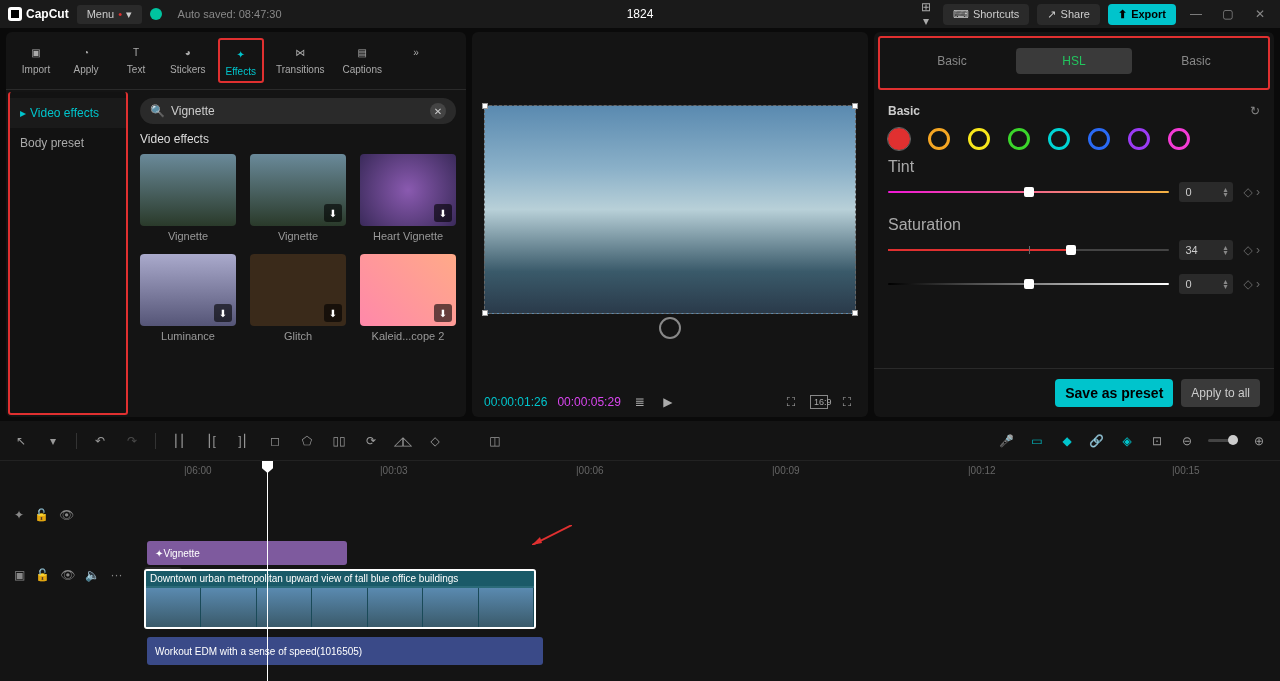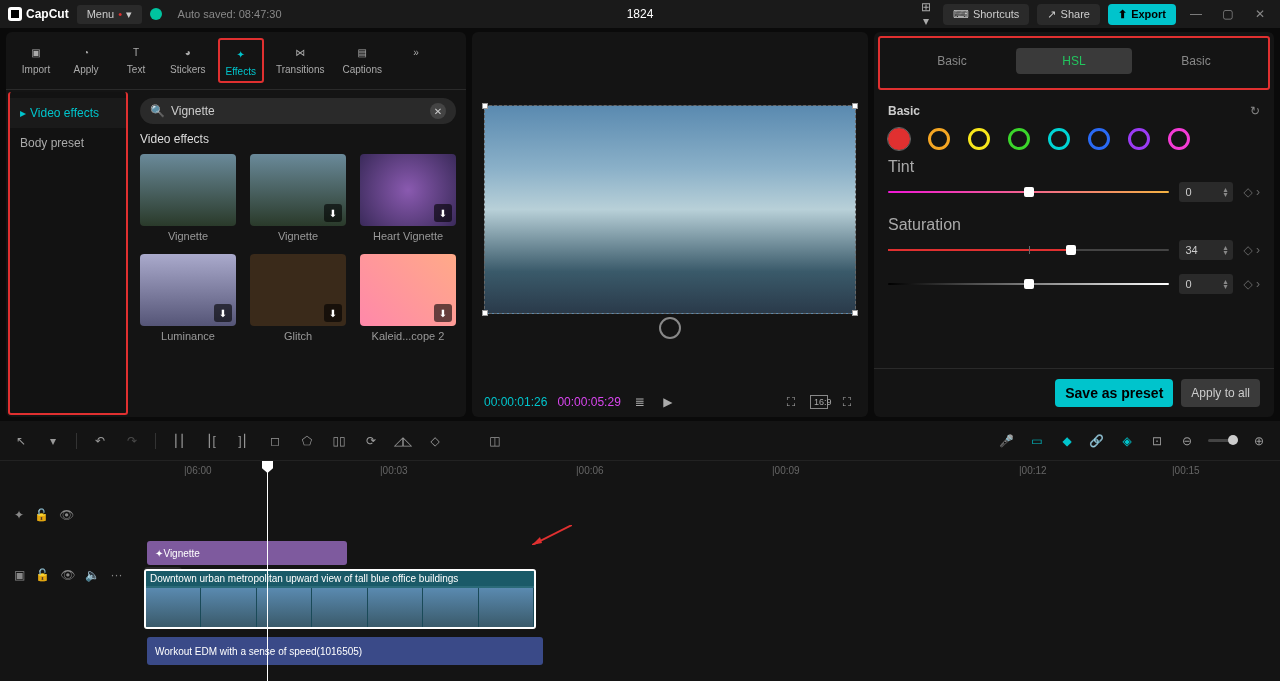--- a/index.html
+++ b/index.html
@@ -345,21 +345,21 @@
           <div style="width:10px;height:10px;background:#ccc;border-radius:50%;margin-top:-4px;margin-left:20px"></div>
         </div>
       <div class="tl-tool">⊕</div>
     </div>
   </div>
   <div class="tl-ruler">
     <span class="tl-tick" style="left:184px">|06:00</span>
     <span class="tl-tick" style="left:380px">|00:03</span>
     <span class="tl-tick" style="left:576px">|00:06</span>
     <span class="tl-tick" style="left:772px">|00:09</span>
-    <span class="tl-tick" style="left:1019px">|00:12</span>
+    <span class="tl-tick" style="left:968px">|00:12</span>
     <span class="tl-tick" style="left:1172px">|00:15</span>
   </div>
   <div class="tl-body">
     <div class="tl-gutter">
       <div class="tl-gutter-row">
           <span>✦</span>
           <span>🔓</span>
           <span>👁</span>
         </div>
       <div class="tl-gutter-row">

